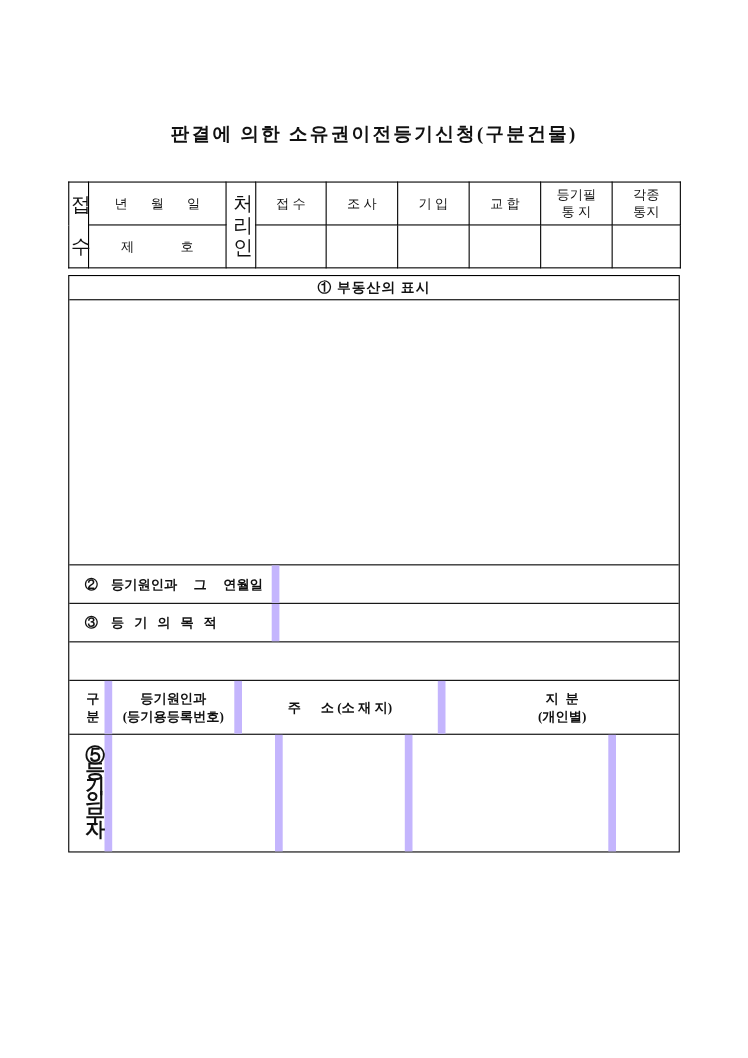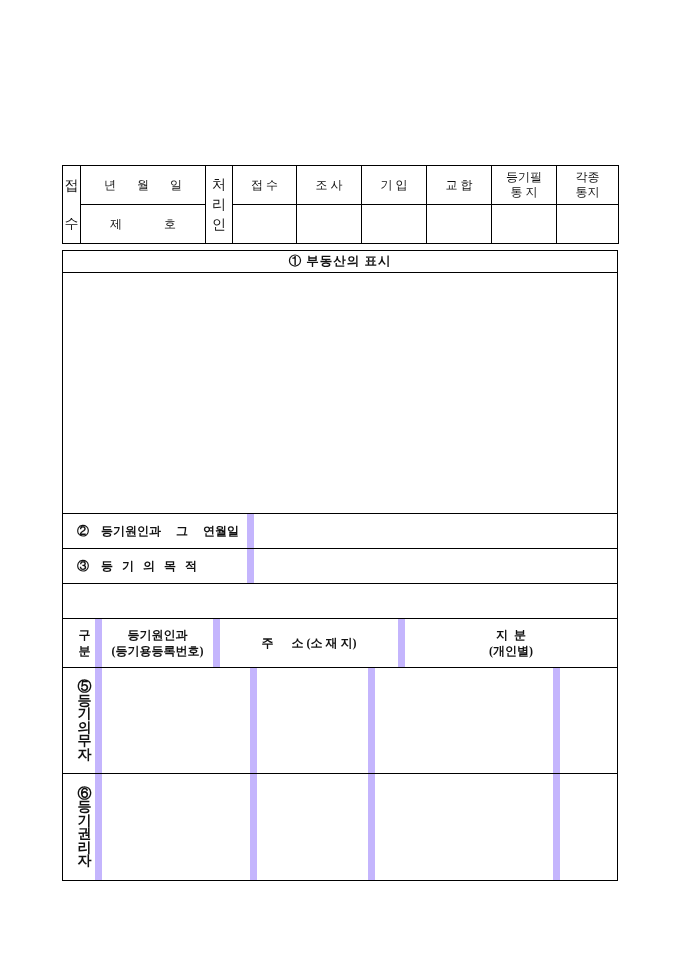--- a/index.html
+++ b/index.html
@@ -44,21 +44,21 @@
     vertical-align: middle;
     white-space: pre-wrap;
     line-height: 15px;
   }
   .vstack {
     display: inline-block;
     width: 14px;
     word-break: break-all;
     white-space: normal;
     text-align: center;
-    font-size: 14px;
+    font-size: 18px;
   }
   .v-receipt   { line-height: 38px; }
   .v-processor { line-height: 20px; }
   .v-party     { line-height: 13.5px; }
 
   
   .main-form {
     position: absolute;
     top: 250px;
     left: 62px;
@@ -111,20 +111,21 @@
     display: flex;
     align-items: center;
     justify-content: center;
   }
 </style>
 </head>
 <body>
 
 <div class="page">
 
+  <div class="title">판결에 의한 소유권이전등기신청(구분건물)</div>
 
   <table class="receipt-table">
     <colgroup>
       <col style="width:18px">
         <col style="width:125px">
         <col style="width:27px">
       <col style="width:64px">
         <col style="width:65px">
         <col style="width:65px">
       <col style="width:65px">
@@ -189,24 +190,15 @@
     <div class="row party-row">
       <div class="cell c-cat vcenter">
           <span class="vstack v-party">⑤등기의무자</span>
         </div>
       <div class="cell c-name"></div>
       <div class="cell c-reg"></div>
       <div class="cell c-addr"></div>
       <div class="cell c-share"></div>
     </div>
 
-    <div class="row party-row">
-      <div class="cell c-cat vcenter">
-          <span class="vstack v-party">⑥등기권리자</span>
-        </div>
-      <div class="cell c-name"></div>
-      <div class="cell c-reg"></div>
-      <div class="cell c-addr"></div>
-      <div class="cell c-share"></div>
-    </div>
 
   </div>
 </div>
 
 </body></html>

